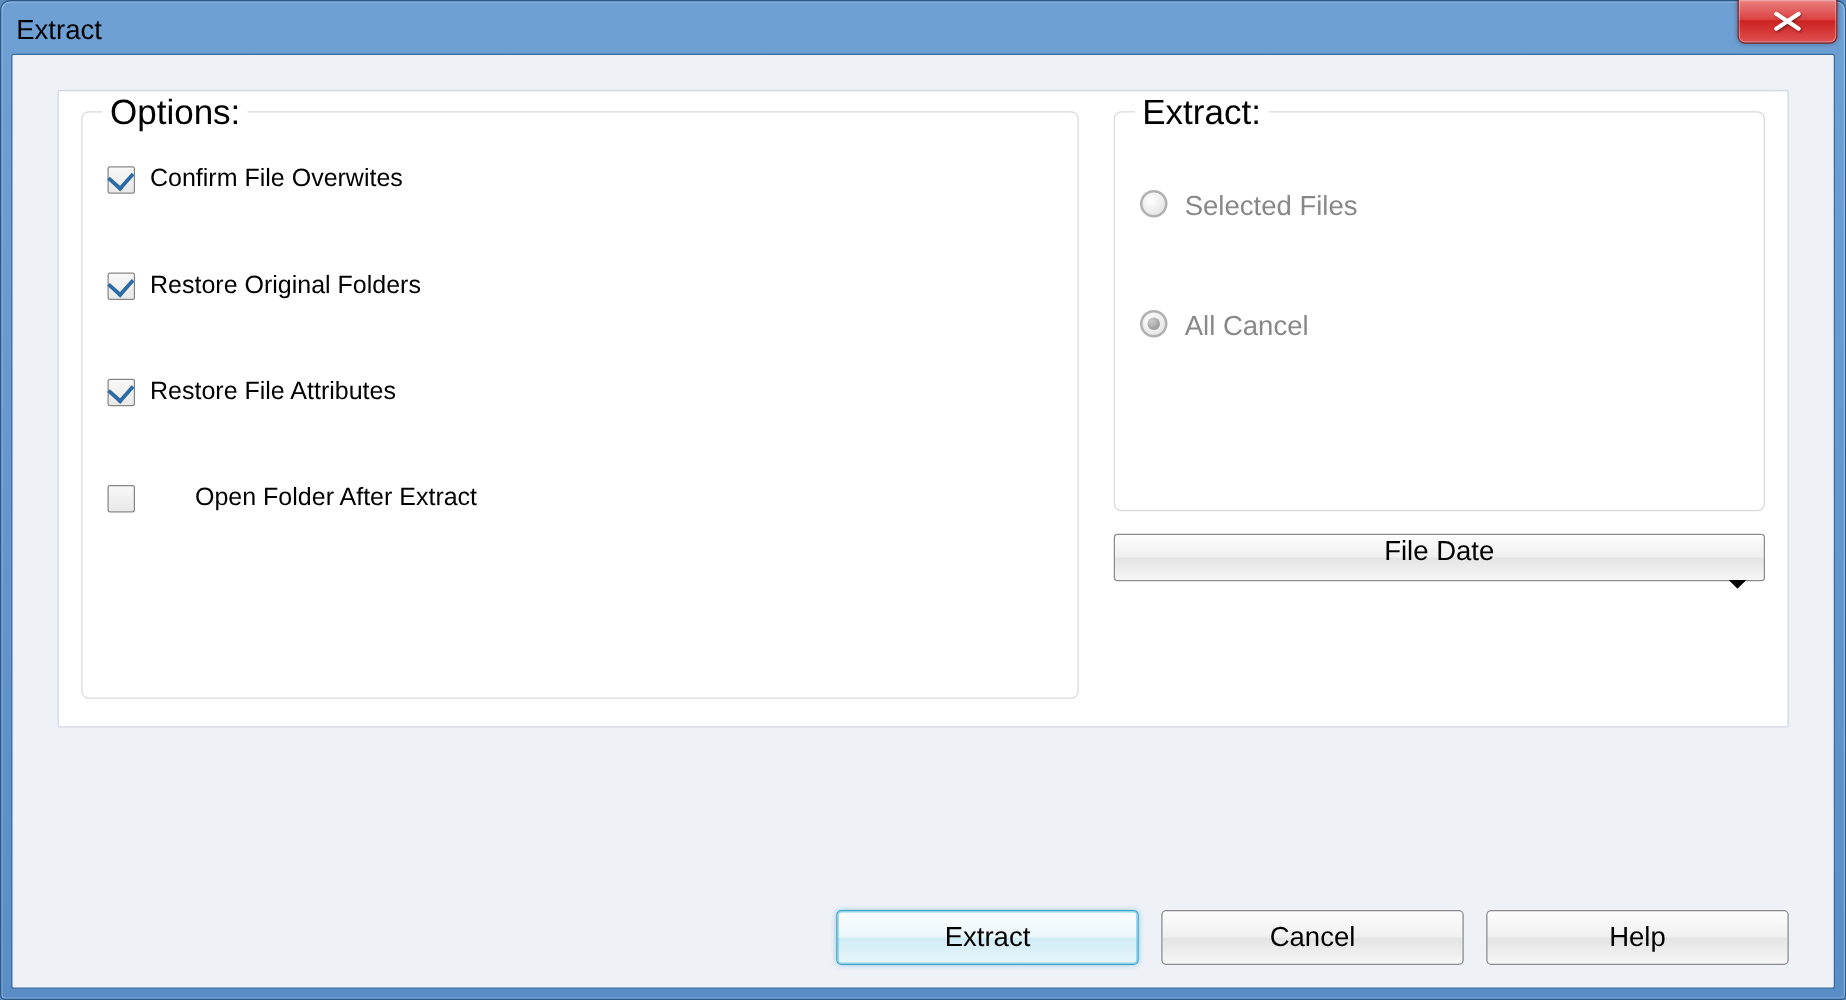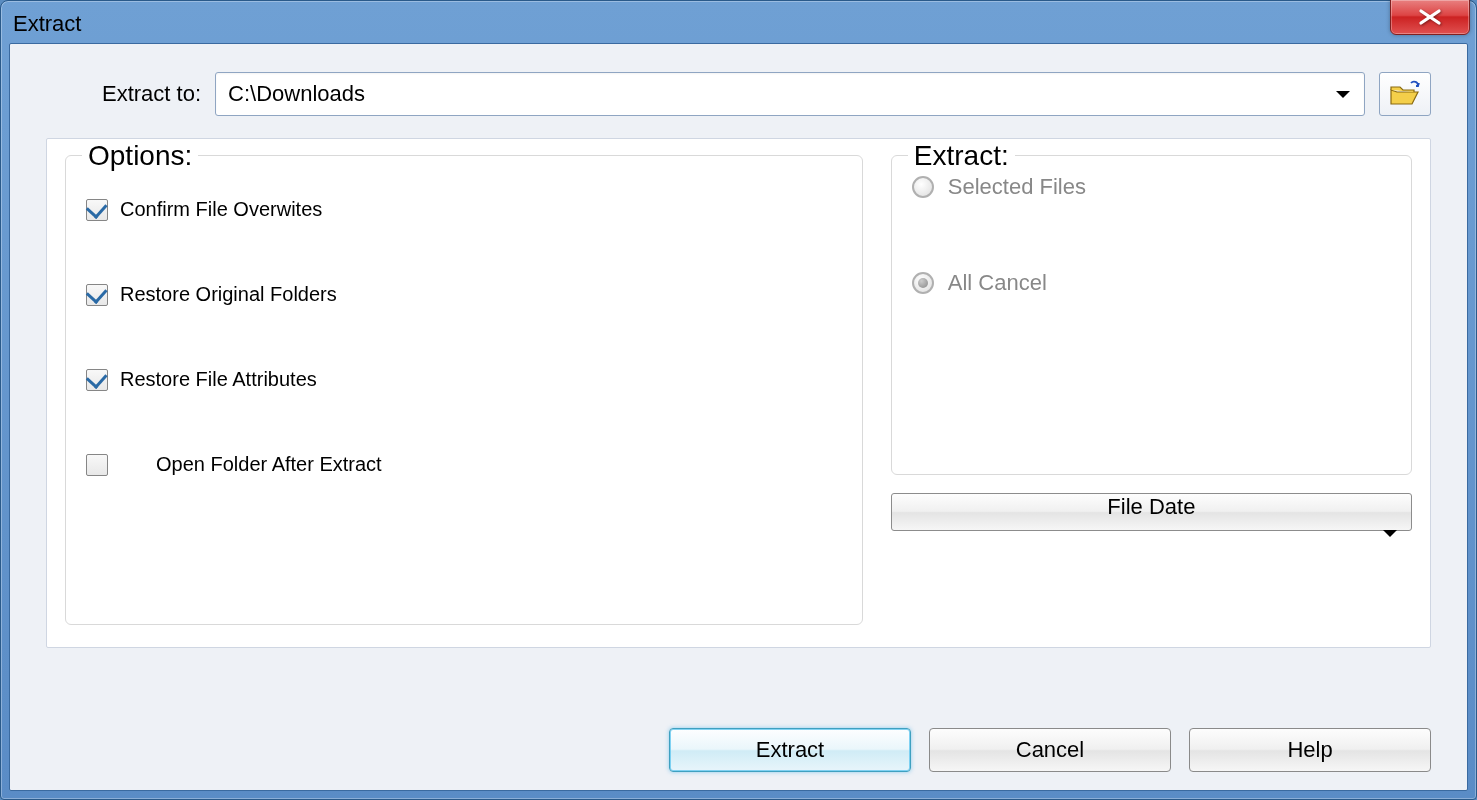--- a/index.html
+++ b/index.html
@@ -56,21 +56,21 @@
 .check-row.last { margin-bottom: 14px; gap: 48px; }
 .chk {
   width: 22px; height: 22px; border: 1px solid #868686; background: linear-gradient(to bottom,#f8f8f8,#e8e8e8);
   display: flex; align-items: center; justify-content: center; border-radius: 2px;
 }
 .chk.checked::after {
   content: ""; display: block; width: 14px; height: 11px;
   border-left: 3px solid #2a6aa6; border-bottom: 3px solid #2a6aa6;
   transform: rotate(-48deg) translate(1px,-2px);
 }
-.radio-row { display: flex; align-items: center; gap: 14px; font-size: 22px; color: #888; margin-bottom: 70px; }
+.radio-row { display: flex; align-items: flex-start; gap: 14px; font-size: 22px; color: #888; margin-top: 44px; margin-bottom: 70px; }
 .radio {
   width: 22px; height: 22px; border: 2px solid #b0b0b0; border-radius: 50%;
   background: radial-gradient(circle at 40% 35%, #fff, #ddd);
   display: flex; align-items: center; justify-content: center;
 }
 .radio.selected::after {
   content: ""; width: 10px; height: 10px; border-radius: 50%;
   background: radial-gradient(circle at 35% 30%, #ccc, #888);
 }
 .date-label { font-size: 22px; color: #000; margin-bottom: 8px; }
@@ -99,38 +99,20 @@
   <div class="titlebar">
     <span class="titlebar-text">Extract</span>
     <div class="close-btn">
       <svg width="26" height="18" viewBox="0 0 26 18">
         <path d="M4 3 L13 9 L22 3 M4 15 L13 9 L22 15" stroke="#fff" stroke-width="3.2" fill="none" stroke-linecap="round"></path>
       </svg>
     </div>
   </div>
 
   <div class="client">
-    <div class="path-row">
-      <span class="path-label">Extract to:</span>
-      <div class="path-input">
-        <span>C:\Downloads</span>
-        <span class="path-caret">
-          <svg width="18" height="12" viewBox="0 0 18 12">
-              <path d="M2 2 L9 9 L16 2" fill="#000"></path>
-            </svg>
-        </span>
-      </div>
-      <div class="browse-btn">
-        <svg width="34" height="28" viewBox="0 0 34 28">
-          <path d="M3 10 L3 24 L24 24 L30 12 L9 12 Z" fill="#f4cf4a" stroke="#8a6a10" stroke-width="1.2"></path>
-          <path d="M3 10 L3 7 L12 7 L15 10 L26 10 L26 12" fill="#f4cf4a" stroke="#8a6a10" stroke-width="1.2"></path>
-          <path d="M23 3 A4 4 0 0 1 30 6 L28 6 M30 6 L31 3" fill="none" stroke="#2050c0" stroke-width="1.8"></path>
-        </svg>
-      </div>
-    </div>
 
     <div class="panels">
       <div class="fieldset left-fs">
         <div class="fieldset-legend">Options:</div>
 
         <div class="check-row">
           <span class="chk checked"></span>
           <span>Confirm File Overwites</span>
         </div>
         <div class="check-row">

